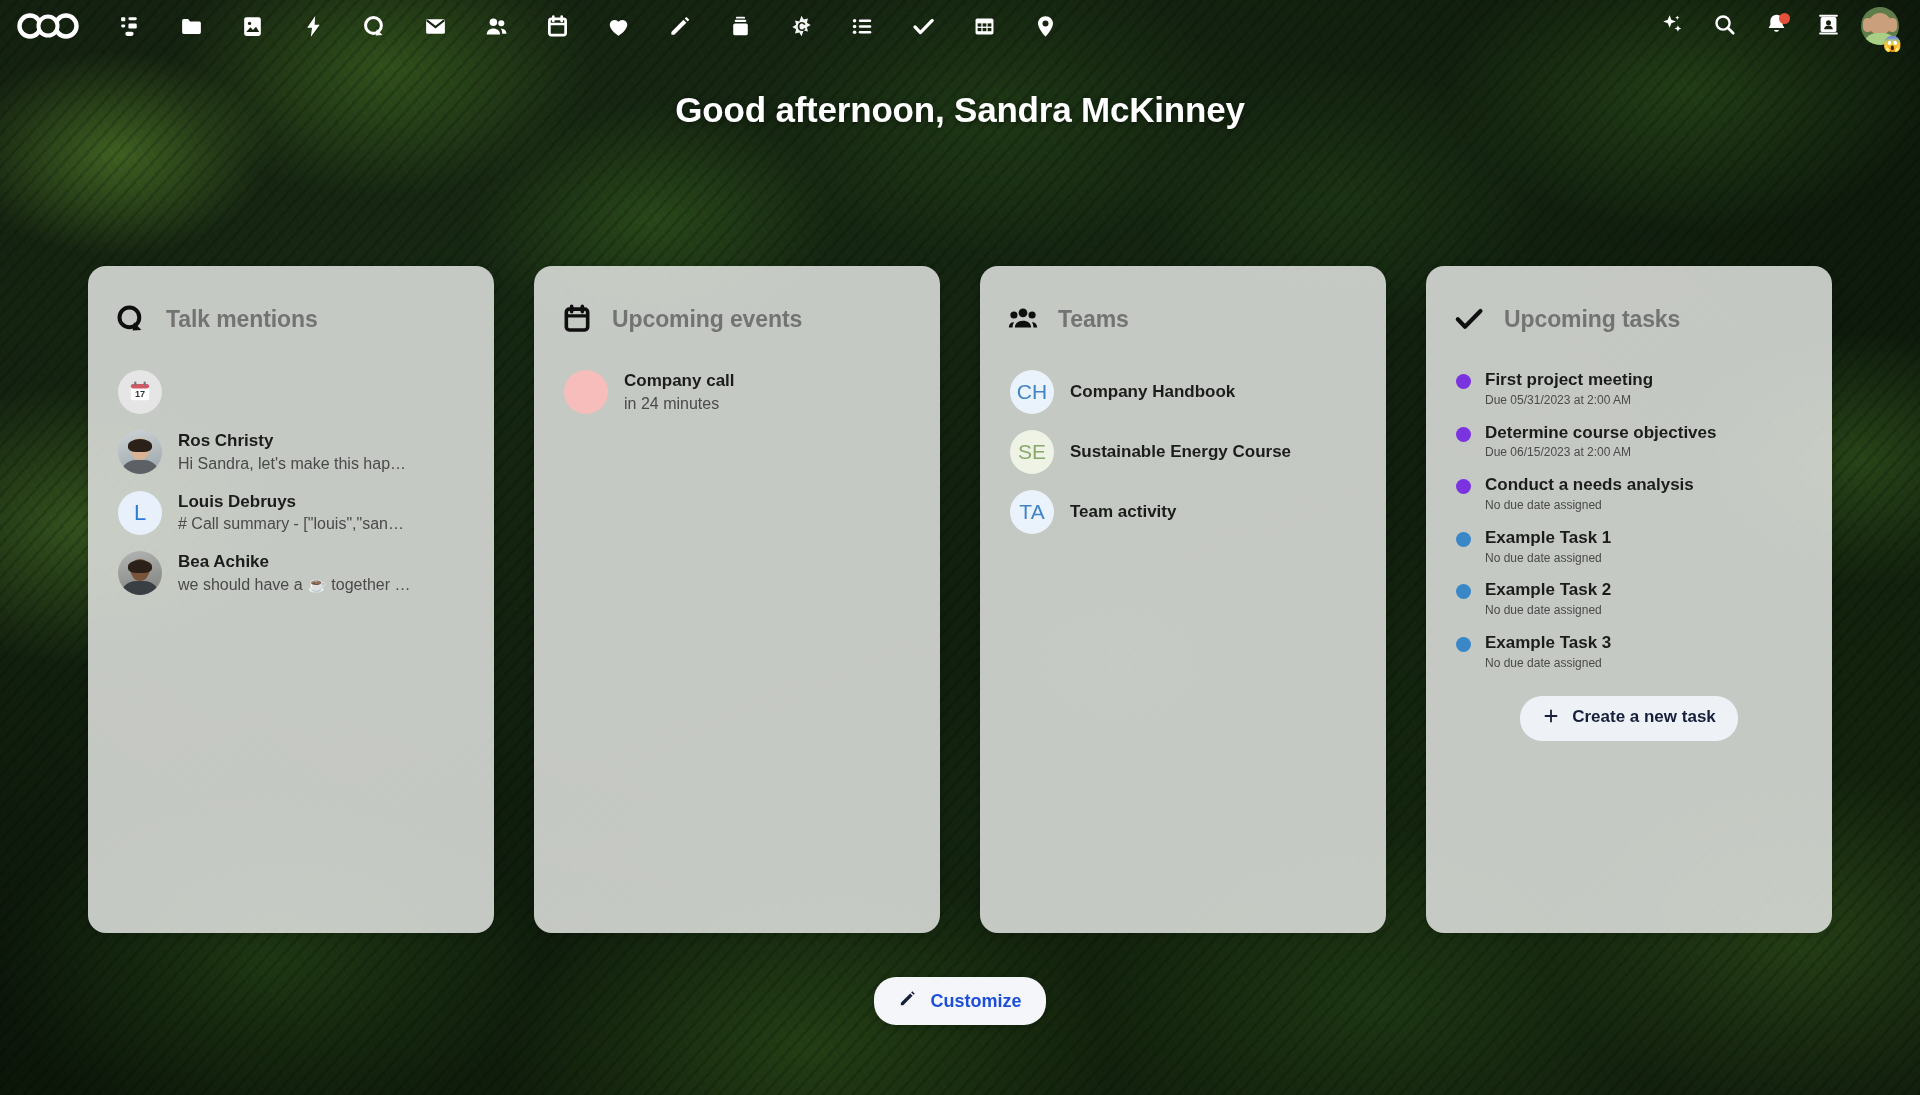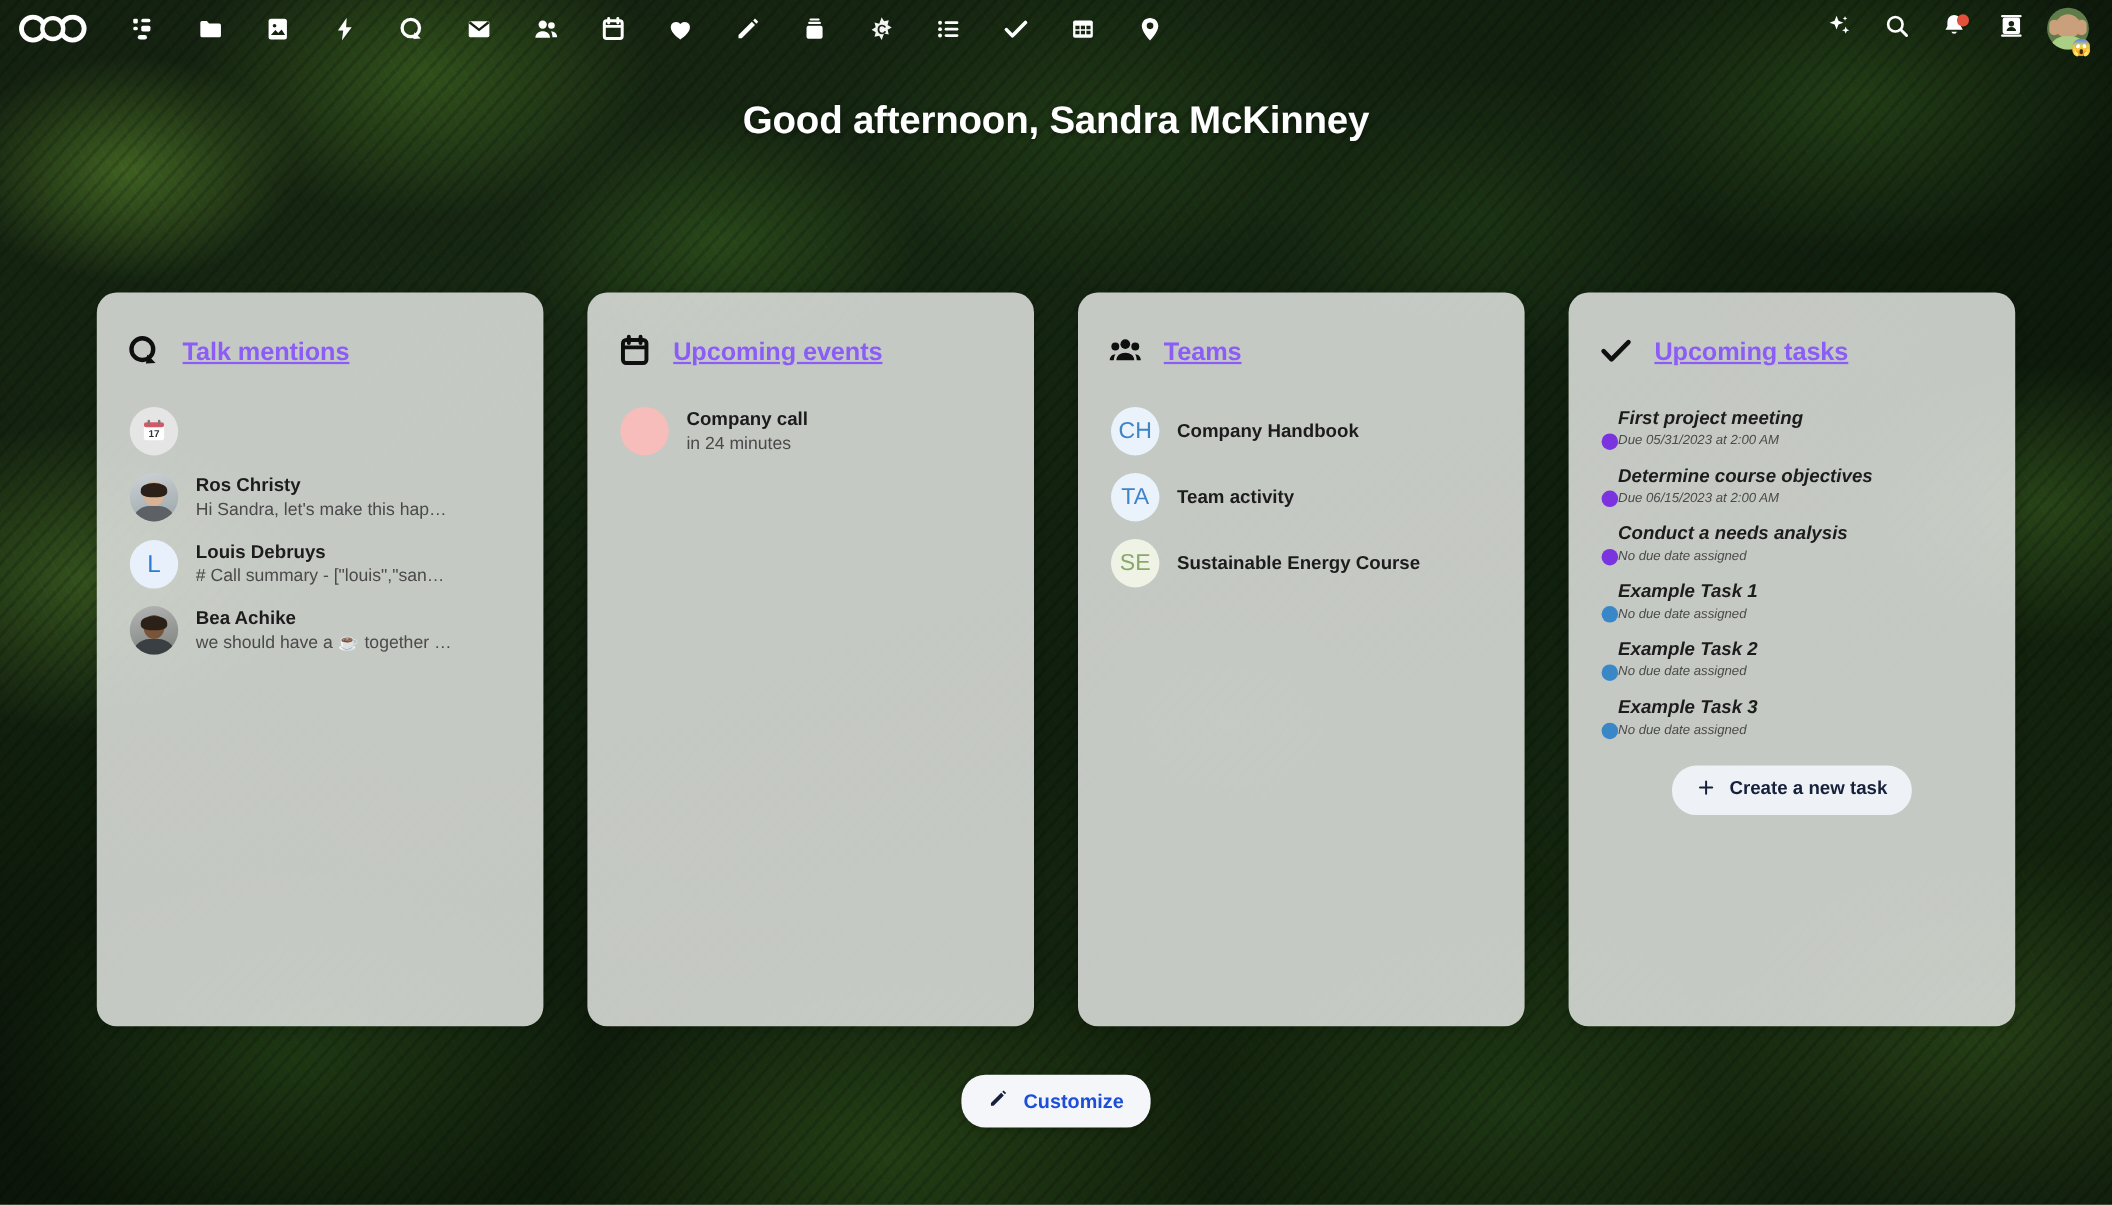--- a/index.html
+++ b/index.html
@@ -139,23 +139,22 @@
     overflow:hidden;
     display:flex; flex-direction:column;
   }
   .widget-head {
     display:flex; align-items:center; gap:18px;
     height:54px; margin-bottom:16px;
     flex-shrink:0;
   }
   .widget-icon { width:34px; height:34px; display:flex; align-items:center; justify-content:center; }
   .widget-title {
-    font-size:23px; font-weight:bold; color:#8b5cf6;
+    font-size:23px; font-weight:bold; color:#737373;
     letter-spacing:-0.1px;
-    text-decoration:underline;
   }
 
   
   .row {
     display:flex; align-items:center; gap:16px;
     padding:8px 4px; cursor:pointer;
     border-radius:10px;
   }
   .row-av {
     width:44px; height:44px; border-radius:50%;
@@ -198,22 +197,22 @@
     width:24px; height:13px; border-radius:50% 50% 35% 35%;
   }
   .skin-light { background:#d9b394; }
   .skin-dark  { background:#7a5439; }
   .hair-dark  { background:#2b2118; }
   .body-gray  { background:#5d6166; }
   .body-dark  { background:#3a3f44; }
 
   
   .task-row {
-    display:flex; align-items:flex-end;
-    padding:6px 4px; cursor:pointer;font-style:italic;
+    display:flex; gap:14px; align-items:flex-start;
+    padding:6px 4px; cursor:pointer;
   }
   .task-dot {
     width:15px; height:15px; border-radius:50%;
     flex-shrink:0; margin-top:6px;
   }
   .task-title {
     font-size:17px; font-weight:bold; color:#1c1c1c;
     line-height:1.4;
     white-space:nowrap; overflow:hidden; text-overflow:ellipsis;
   }
@@ -580,30 +579,30 @@
     </div>
 
     <div class="row">
       <div class="row-av av-circle-blue">CH</div>
       <div class="row-texts">
         <div class="row-title">Company Handbook</div>
       </div>
     </div>
 
     <div class="row">
+      <div class="row-av av-circle-green">SE</div>
+      <div class="row-texts">
+        <div class="row-title">Sustainable Energy Course</div>
+      </div>
+    </div>
+
+    <div class="row">
       <div class="row-av av-circle-blue">TA</div>
       <div class="row-texts">
         <div class="row-title">Team activity</div>
-      </div>
-    </div>
-
-    <div class="row">
-      <div class="row-av av-circle-green">SE</div>
-      <div class="row-texts">
-        <div class="row-title">Sustainable Energy Course</div>
       </div>
     </div>
   </div>
 
   <div class="widget">
     <div class="widget-head">
       <span class="widget-icon">
         <svg width="32" height="32" viewBox="0 0 24 24" fill="none">
           <path d="M3.6 12.2l5.4 5.6L20.6 6" stroke="#0f0f0f" stroke-width="3.1" stroke-linecap="round" stroke-linejoin="round"></path>
         </svg>

